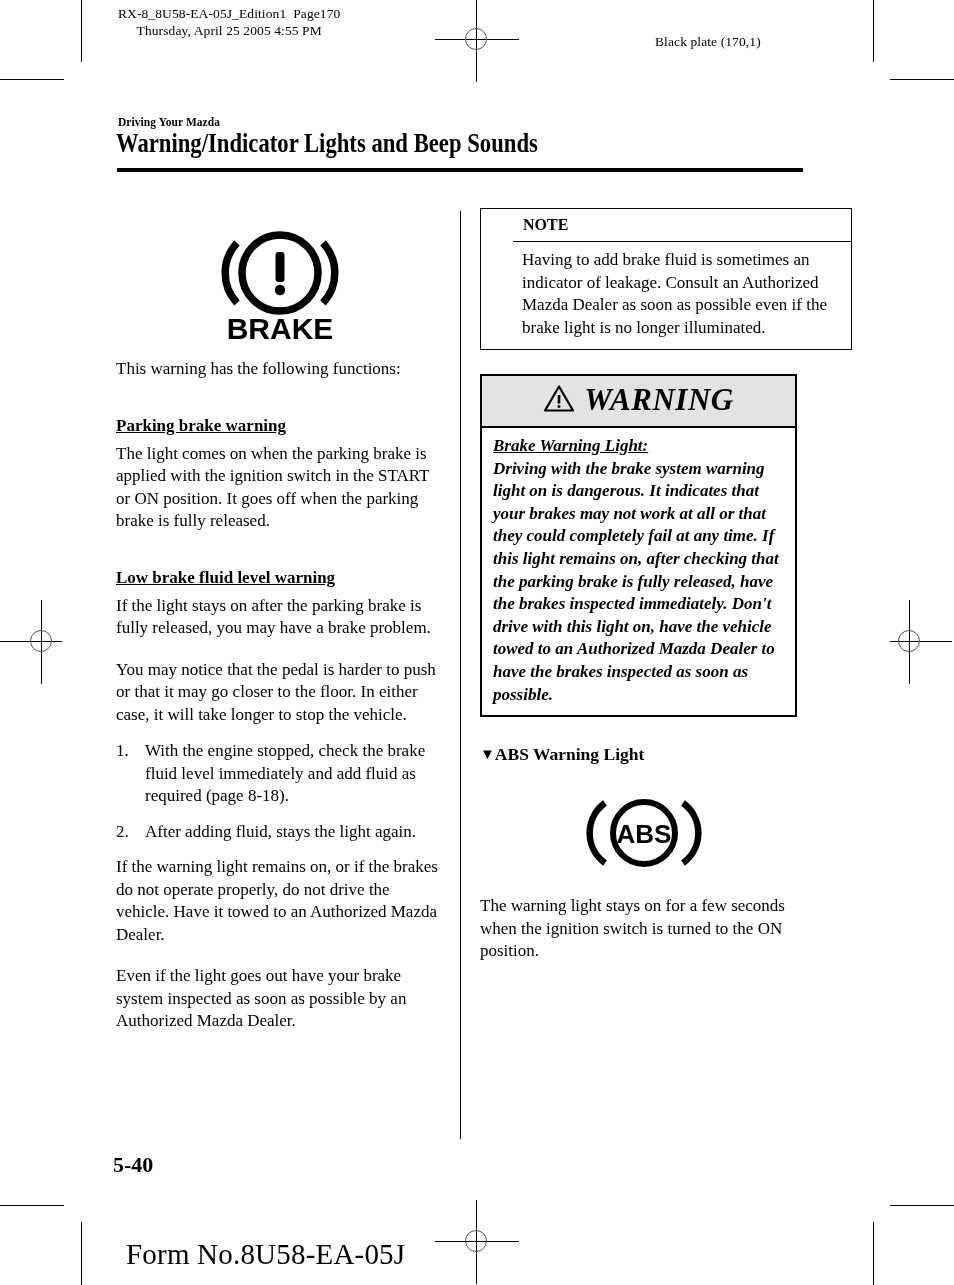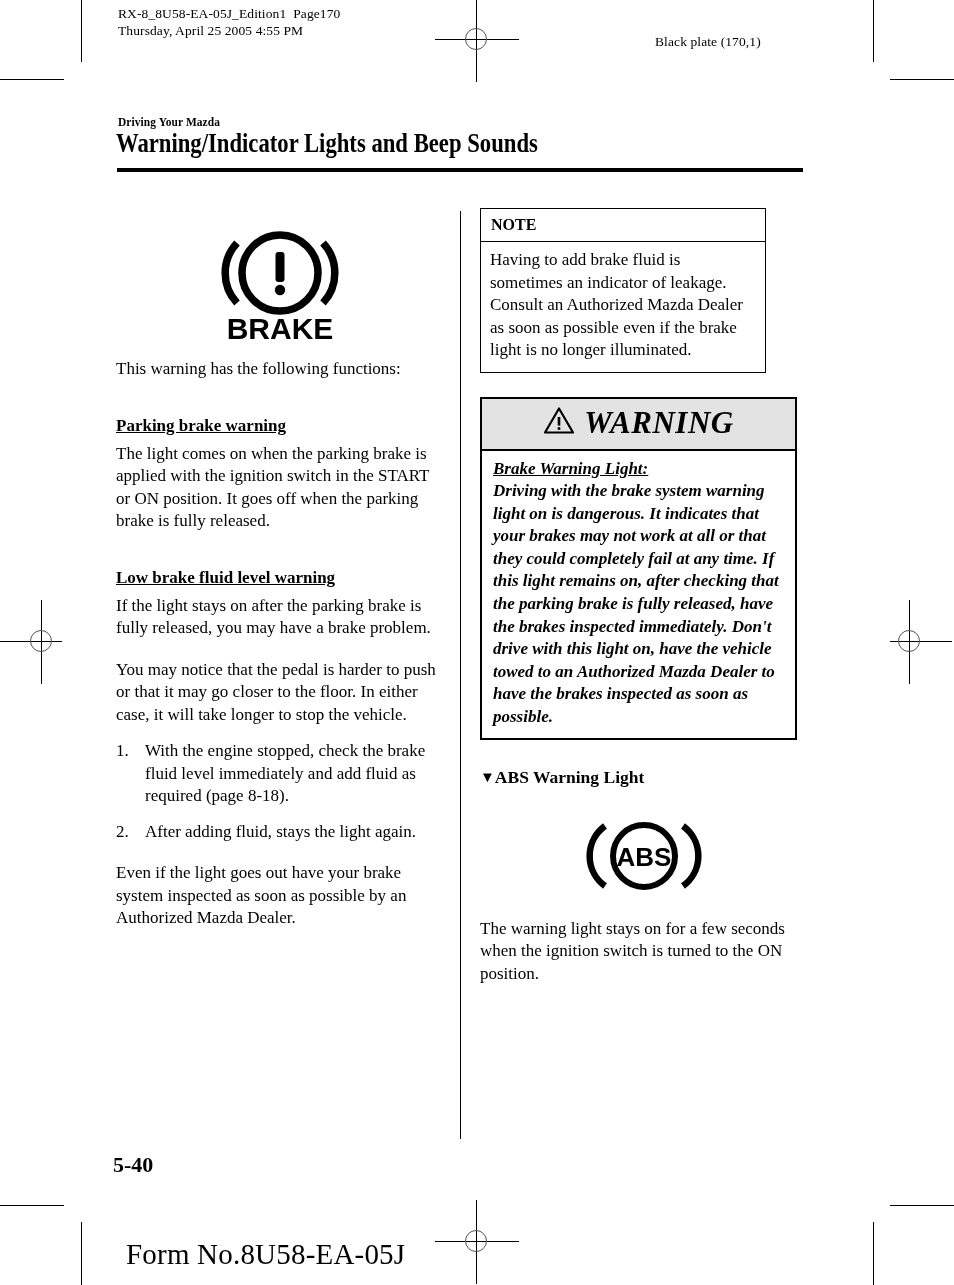--- a/index.html
+++ b/index.html
@@ -54,21 +54,21 @@
 
   
   .hdr-text {
     position: absolute;
     font-family: "Liberation Serif", "DejaVu Serif", serif;
     font-size: 13.5px;
     line-height: 17px;
     letter-spacing: 0.1px;
     white-space: pre;
   }
-  #hdr-left { left: 118px; top: 5px; }
+  #hdr-left { left: 118px; top: 5px; text-align: center; }
   #hdr-right { left: 655px; top: 33px; font-size: 13.5px; }
 
   
   #chapter-label {
     position: absolute;
     left: 118px; top: 114px;
     font-size: 13px;
     font-weight: bold;
     font-stretch: condensed;
     transform: scaleX(0.88);
@@ -159,21 +159,22 @@
   .icon-wrap {
     text-align: center;
     margin-top: 18px;
     margin-bottom: 10px;
   }
 
   
   .note-box {
     border: 1.5px solid #000;
     box-sizing: border-box;
-    width: 286px;
+    width: 372px;
+    padding-left: 32px;
   }
   .note-head {
     font-size: 16px;
     font-weight: bold;
     padding: 6px 10px 6px 10px;
     border-bottom: 1.5px solid #000;
     line-height: 20px;
   }
   .note-body {
     font-size: 17px;
@@ -298,20 +299,21 @@
 
     <div class="subhead-wrap"><span class="subhead">Low brake fluid level warning</span></div>
     <p class="body">If the light stays on after the parking brake is fully released, you may have a brake problem.</p>
     <p class="body gap">You may notice that the pedal is harder to push or that it may go closer to the floor. In either case, it will take longer to stop the vehicle.</p>
 
     <ol class="steps">
       <li><span class="num">1.</span><span>With the engine stopped, check the brake fluid level immediately and add fluid as required (page 8-18).</span></li>
       <li><span class="num">2.</span><span>After adding fluid, stays the light again.</span></li>
     </ol>
 
+    <p class="body tight">If the warning light remains on, or if the brakes do not operate properly, do not drive the vehicle. Have it towed to an Authorized Mazda Dealer.</p>
     <p class="body gap">Even if the light goes out have your brake system inspected as soon as possible by an Authorized Mazda Dealer.</p>
   </div>
 
   <div class="column" id="col-right">
 
     <div class="note-box">
       <div class="note-head">NOTE</div>
       <div class="note-body">Having to add brake fluid is sometimes an indicator of leakage. Consult an Authorized Mazda Dealer as soon as possible even if the brake light is no longer illuminated.</div>
     </div>
 

